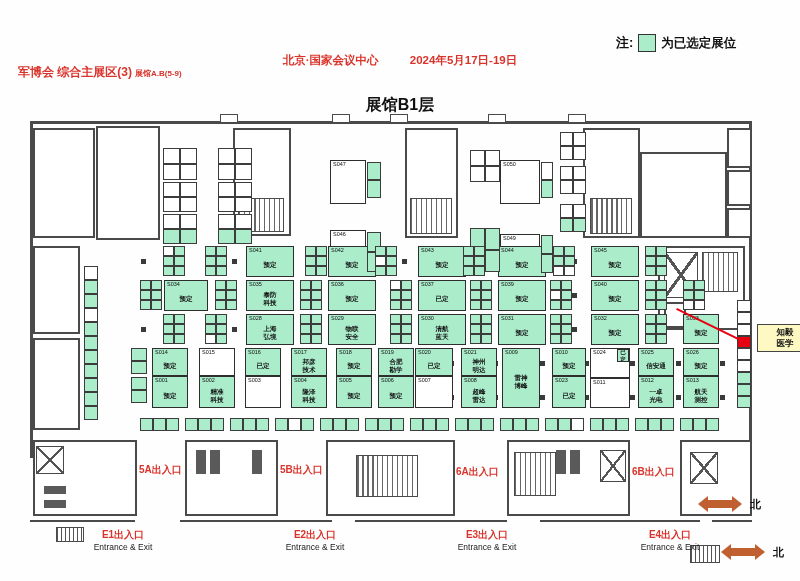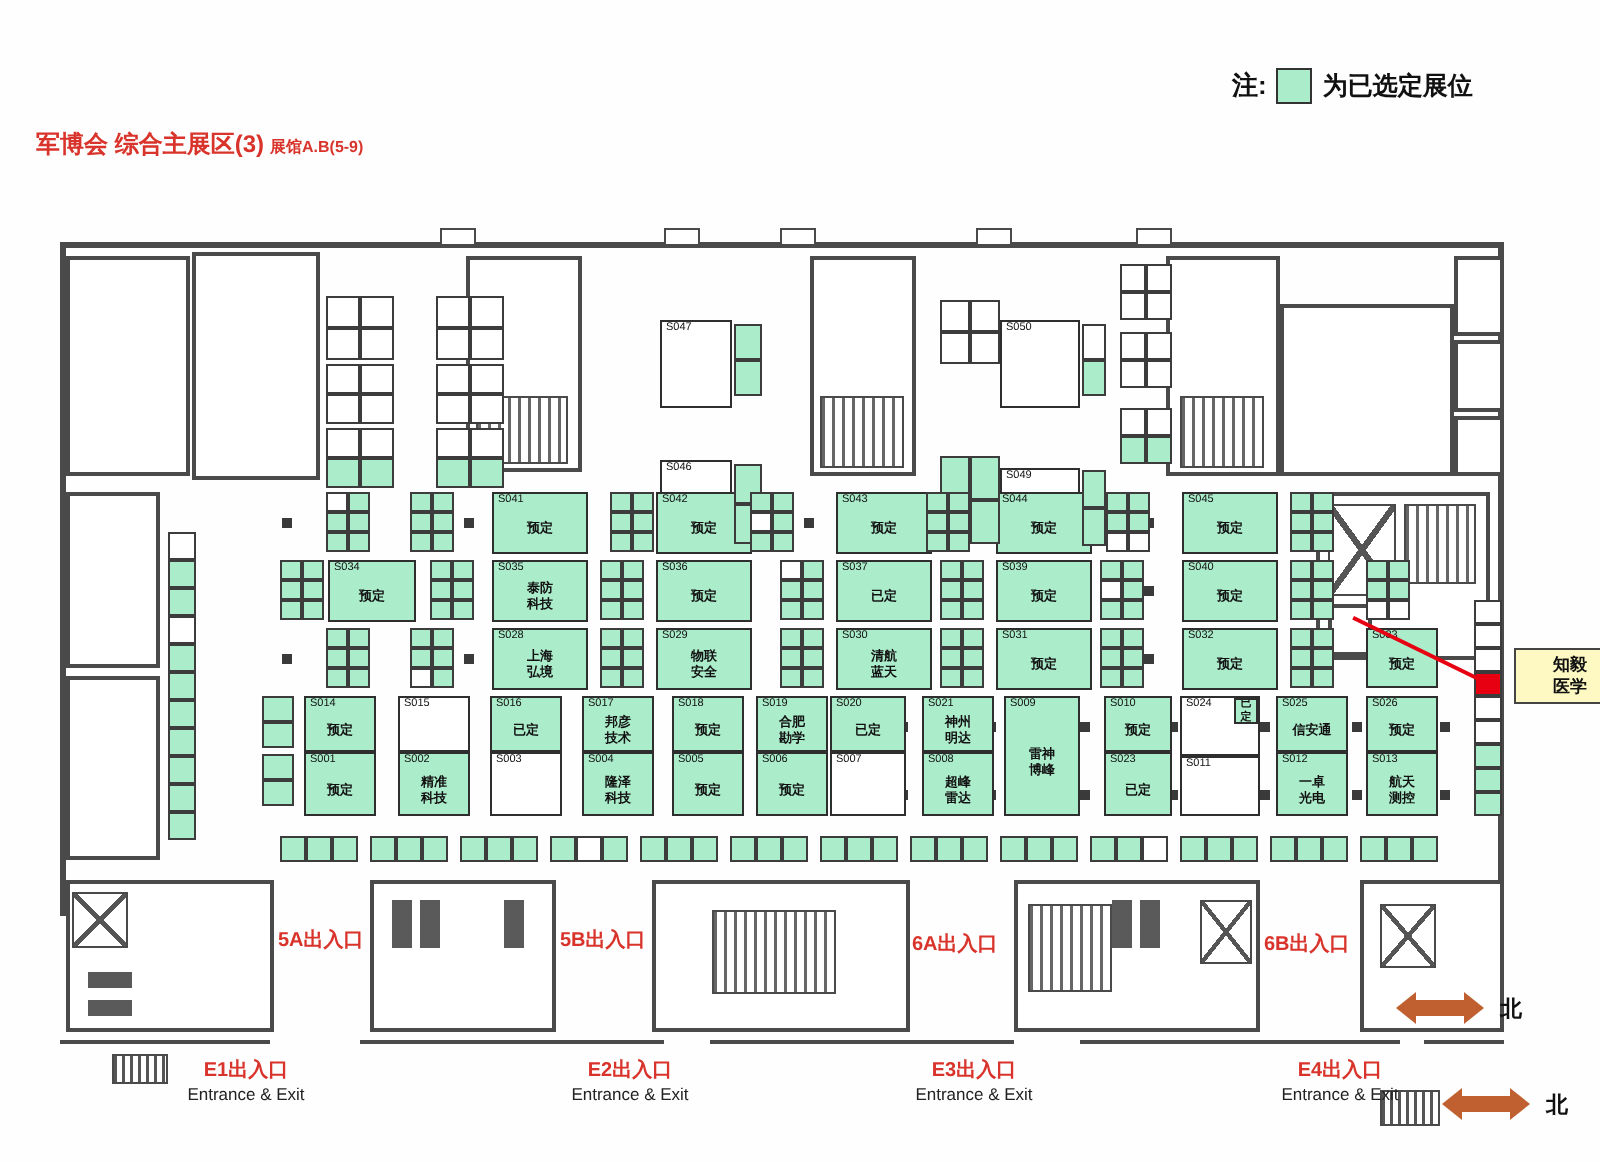--- a/index.html
+++ b/index.html
@@ -45,28 +45,33 @@
   .narrow{position:absolute;height:8px;background:#c06030;}
   .narrow:before,.narrow:after{content:"";position:absolute;top:-4px;border-top:8px solid transparent;border-bottom:8px solid transparent;}
   .narrow:before{left:-10px;border-right:10px solid #c06030;}
   .narrow:after{right:-10px;border-left:10px solid #c06030;}
   .nlabel{position:absolute;font-size:11px;font-weight:bold;color:#111;}
 </style>
 </head>
 <body>
 
 <div id="page">
+  <div class="abs sub">
+    <span>北京·国家会议中心</span>
+    <span>2024年5月17日-19日</span>
+  </div>
   <div class="abs zone">
     <span>军博会 综合主展区(3)</span><span class="zs">展馆A.B(5-9)</span>
   </div>
   <div class="abs legend">
     <span class="note">注:</span>
     <span class="sq" id="legend-square" style="background: rgb(171, 236, 203);"></span>
     <span class="lt">为已选定展位</span>
   </div>
+  <div class="abs ptitle">展馆B1层</div>
 
   <div id="plan" class="abs" style="left:0;top:0;width:800px;height:581px;">
       <div class="wall" style="left: 30px; top: 121px; width: 722px; height: 3px;"></div>
       <div class="wall" style="left: 30px; top: 121px; width: 3px; height: 337px;"></div>
       <div class="wall" style="left: 749px; top: 121px; width: 3px; height: 337px;"></div>
       <div class="wall" style="left: 30px; top: 520px; width: 105px; height: 2px;"></div>
       <div class="wall" style="left: 180px; top: 520px; width: 152px; height: 2px;"></div>
       <div class="wall" style="left: 355px; top: 520px; width: 152px; height: 2px;"></div>
       <div class="wall" style="left: 540px; top: 520px; width: 160px; height: 2px;"></div>
       <div class="wall" style="left: 712px; top: 520px; width: 40px; height: 2px;"></div>

